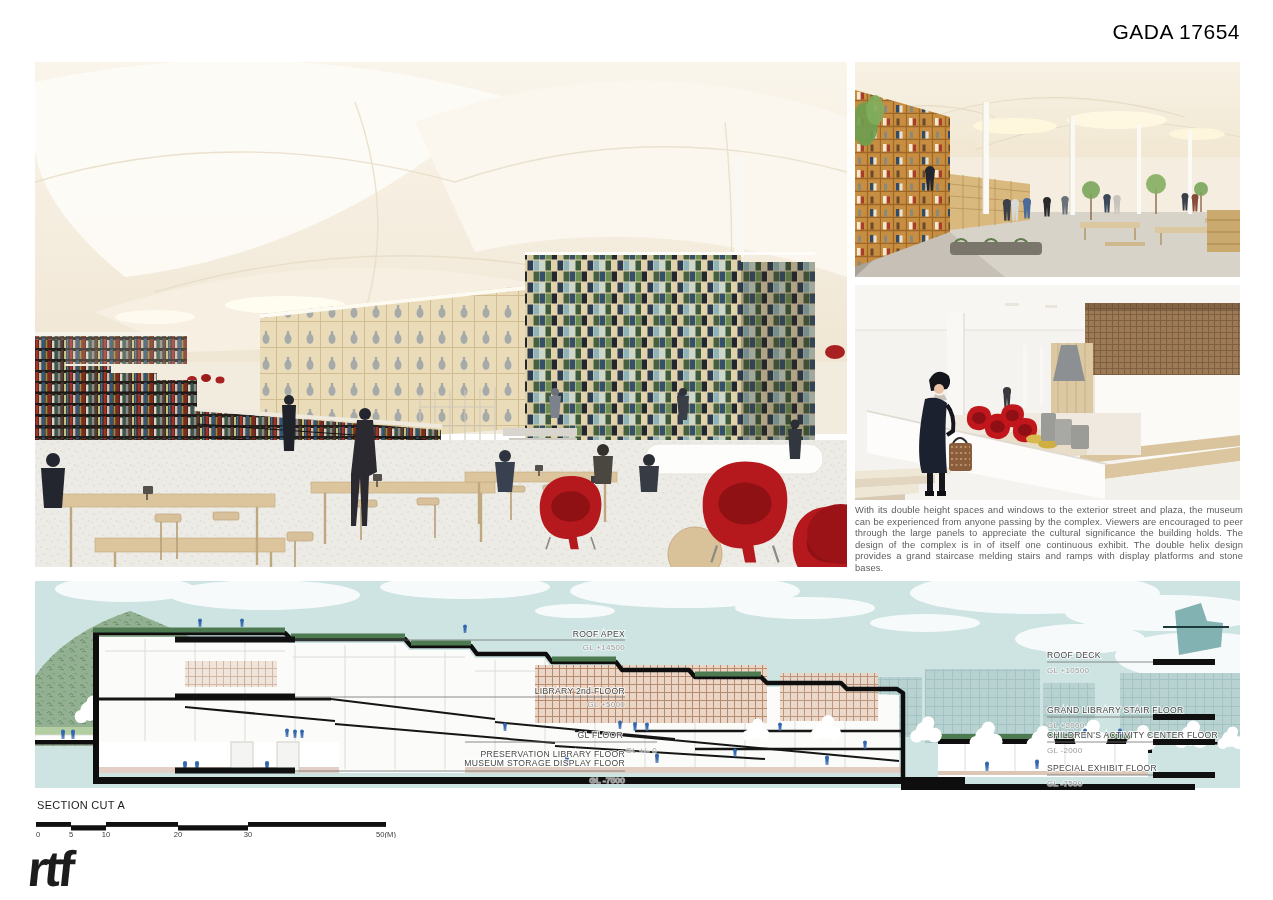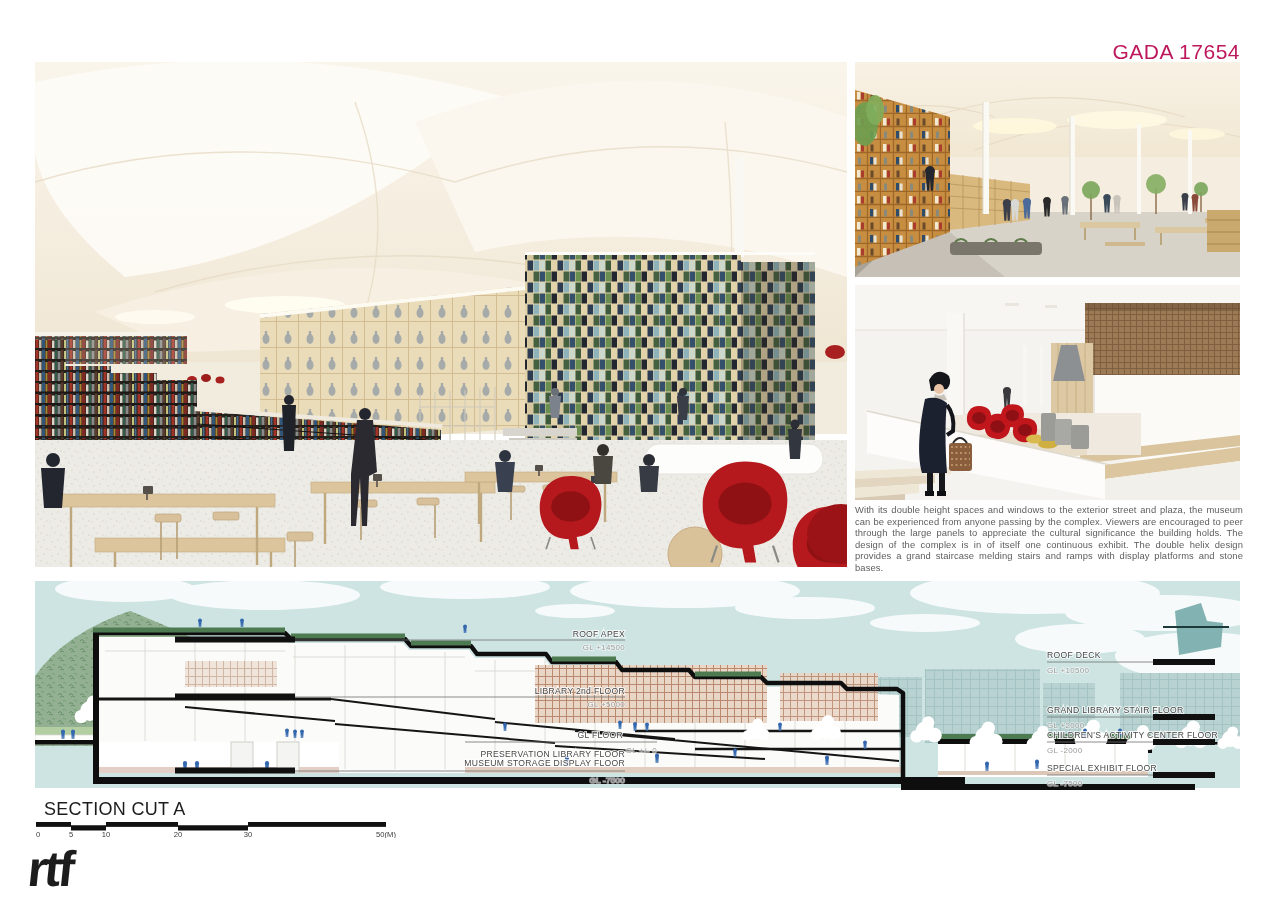--- a/index.html
+++ b/index.html
@@ -1,23 +1,23 @@
 <!DOCTYPE html>
 <html><head>
 <meta charset="utf-8">
 <style>
   html,body{margin:0;padding:0;background:#ffffff;}
   body{width:1273px;height:900px;position:relative;overflow:hidden;
        font-family:"Liberation Sans",sans-serif;}
   #board{position:absolute;inset:0;background:#ffffff;}
   .abs{position:absolute;}
-  #board-id{top:20px;right:33px;font-size:21px;color:#be185d;letter-spacing:.5px;margin-top:20px;}
+  #board-id{top:20px;right:33px;font-size:21px;color:#000000;letter-spacing:.5px;}
   #desc{left:855px;top:504px;width:388px;font-size:9.4px;line-height:11.5px;
         color:#5d5d5d;text-align:justify;letter-spacing:.1px;}
-  #section-title{left:44px;top:799px;font-size:18px;color:#1c1c1c;letter-spacing:.3px;}
+  #section-title{left:37px;top:799px;font-size:11px;color:#1c1c1c;letter-spacing:.3px;}
   #footer{left:28px;top:843px;display:flex;align-items:center;gap:13px;height:52px;}
   #rtf-logo{font-weight:bold;font-size:50px;letter-spacing:-3px;color:#1c1c1c;
             transform:skewX(-6deg);line-height:44px;}
   #award-text{font-size:25.5px;color:#3c3c3c;letter-spacing:.3px;}
   svg{display:block;}
   svg text{font-family:"Liberation Sans",sans-serif;}
   .lbl{font-size:8.6px;fill:#474747;letter-spacing:.3px;paint-order:stroke;
        stroke:rgba(255,255,255,.78);stroke-width:2px;}
   .glv{font-size:8px;fill:#9b9b9b;letter-spacing:.3px;paint-order:stroke;
        stroke:rgba(255,255,255,.6);stroke-width:1.6px;}

